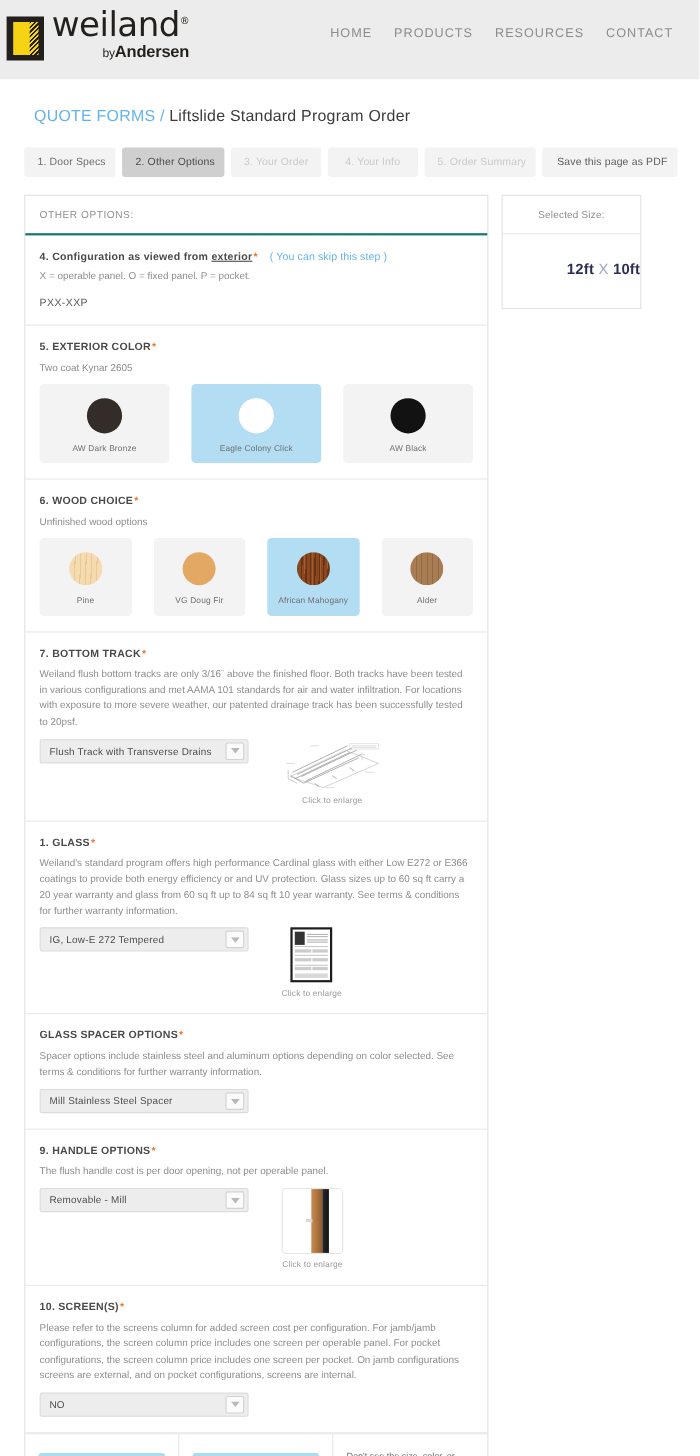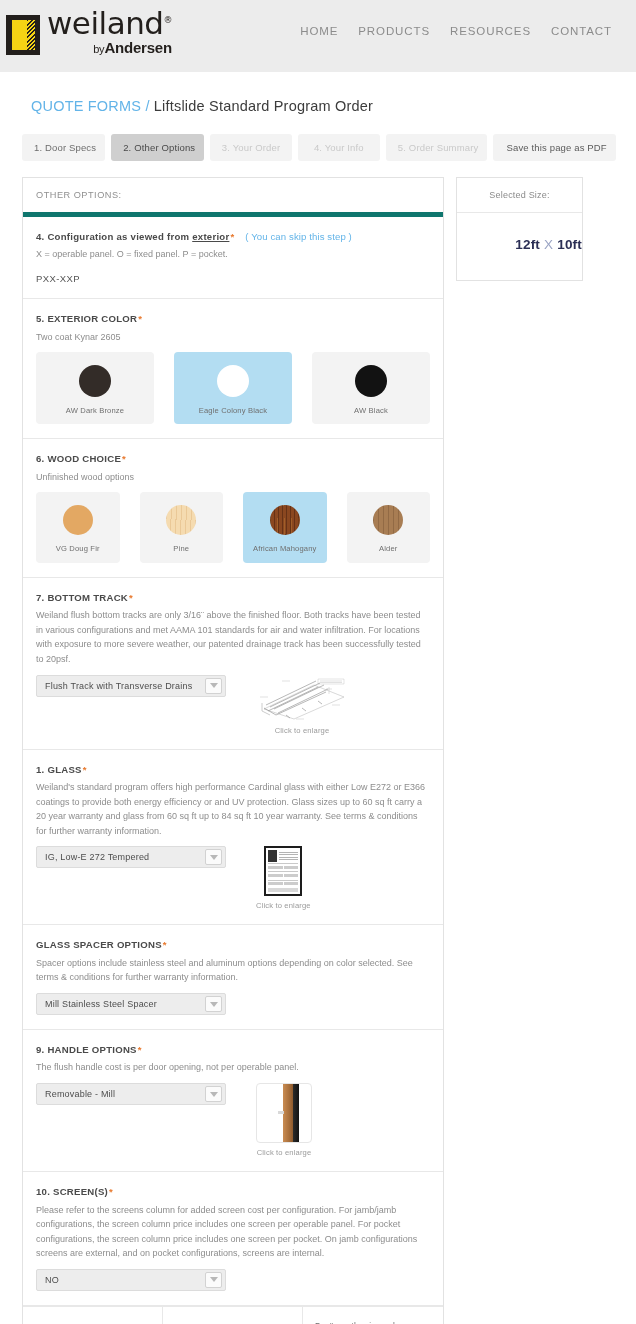--- a/index.html
+++ b/index.html
@@ -92,21 +92,21 @@
     text-align:right; padding:24px 0 28px; font-size:13.5px;
     color:#2b2f55; font-weight:700; letter-spacing:0.2px;
   }
   .side-card-body .sep{ color:#9aa4c4; font-weight:400; }
 
   
   .sec{ padding:14px 13px 14px; border-bottom:1px solid #e8e8e8; }
   .sec:last-child{ border-bottom:none; }
   .sec-head{
     font-size:9.2px; color:#909090; letter-spacing:0.5px; padding:12px 13px;
-    border-bottom:5px solid #0f766e;
+    border-bottom:2px solid #0f766e;
   }
   .q-title{
     font-size:9.6px; font-weight:700; color:#4a4a4a; letter-spacing:0.25px;
     margin:0 0 4px; line-height:1.3;
   }
   .q-title .req{ color:#e8792e; font-weight:700; margin-left:1px; }
   .q-title .u{ text-decoration:underline; }
   .q-title .skip{ color:#63b4e8; font-weight:400; margin-left:8px; letter-spacing:0.1px; }
   .q-sub{
     font-size:9px; color:#8d8d8d; line-height:1.62; margin:0 0 8px;
@@ -263,40 +263,40 @@
     <div class="sec">
       <div class="q-title"><span>5. EXTERIOR COLOR</span><span class="req">*</span></div>
       <div class="q-sub">Two coat Kynar 2605</div>
       <div class="swatches">
         <div class="swatch">
           <div class="dot" style="background:#332c28"></div>
           <div class="label">AW Dark Bronze</div>
         </div>
         <div class="swatch selected">
           <div class="dot" style="background:#ffffff"></div>
-          <div class="label">Eagle Colony Black</div>
+          <div class="label">Eagle Colony Click</div>
         </div>
         <div class="swatch">
           <div class="dot" style="background:#121212"></div>
           <div class="label">AW Black</div>
         </div>
       </div>
     </div>
 
     <div class="sec">
       <div class="q-title"><span>6. WOOD CHOICE</span><span class="req">*</span></div>
       <div class="q-sub">Unfinished wood options</div>
       <div class="swatches">
         <div class="swatch">
+          <div class="dot small grain-pine"></div>
+          <div class="label">Pine</div>
+        </div>
+        <div class="swatch">
           <div class="dot small grain-fir"></div>
           <div class="label">VG Doug Fir</div>
-        </div>
-        <div class="swatch">
-          <div class="dot small grain-pine"></div>
-          <div class="label">Pine</div>
         </div>
         <div class="swatch selected">
           <div class="dot small grain-mahogany"></div>
           <div class="label">African Mahogany</div>
         </div>
         <div class="swatch">
           <div class="dot small grain-alder"></div>
           <div class="label">Alder</div>
         </div>
       </div>

